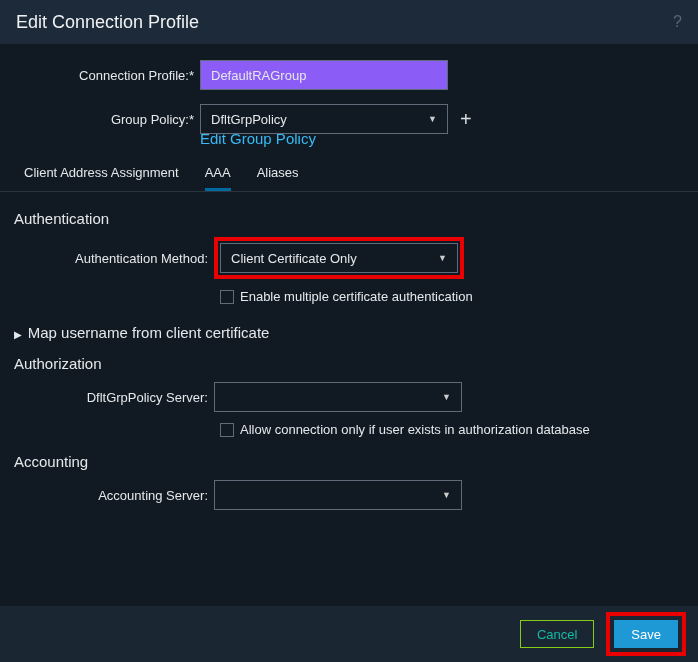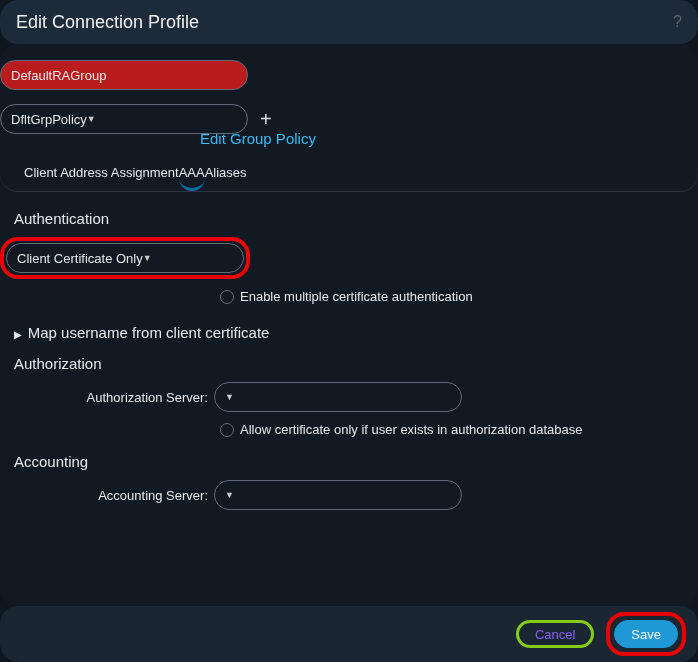--- a/index.html
+++ b/index.html
@@ -1,15 +1,15 @@
 <!DOCTYPE html>
 <html><head>
 <meta charset="utf-8">
 <style>
-  * { box-sizing: border-box; margin: 0; padding: 0; border-radius: 18px; }
+  * { box-sizing: border-box; margin: 0; padding: 0; }
   body {
     background: #0e1620;
     font-family: Arial, Helvetica, sans-serif;
     font-size: 13px;
     color: #e5e8eb;
     width: 698px;
     height: 662px;
     display: flex;
     flex-direction: column;
   }
@@ -48,37 +48,37 @@
     font-size: 13px;
     color: #e5e8eb;
   }
   .field-wrap {
     width: 248px;
     position: relative;
   }
   .text-input {
     width: 100%;
     height: 30px;
-    background: #b91c1c;
+    background: #8b5cf6;
     border: 1px solid #5f6b78;
     color: #e5e8eb;
     padding: 0 10px;
     font-size: 13px;
   }
   .select {
     width: 100%;
     height: 30px;
     background: #111a23;
     border: 1px solid #5f6b78;
     color: #e5e8eb;
     padding: 0 10px;
     font-size: 13px;
     display: flex;
     align-items: center;
-    justify-content: flex-start;
+    justify-content: space-between;
     cursor: pointer;
   }
   .select .caret {
     font-size: 9px;
     color: #ccc;
   }
   .plus-btn {
     margin-left: 12px;
     color: #dcdfe2;
     font-size: 20px;
@@ -87,20 +87,21 @@
   }
   .link {
     color: #39baf4;
     font-size: 15px;
     margin-top: 4px;
     display: inline-block;
     cursor: pointer;
   }
   .tabs {
     display: flex;
+    gap: 26px;
     padding: 10px 24px 0 24px;
     border-bottom: 1px solid #2a333e;
   }
   .tab {
     padding-bottom: 8px;
     color: #e5e8eb;
     font-size: 13px;
     cursor: pointer;
   }
   .tab.active {
@@ -146,23 +147,23 @@
     display: flex;
     align-items: center;
     justify-content: flex-end;
     padding: 0 12px;
     gap: 12px;
   }
   .btn {
     height: 28px;
     padding: 0 16px;
     font-size: 13px;
-    border: 3px solid #84cc16;
+    border: 1px solid #84cc16;
     background: transparent;
-    color: #8b5cf6;
+    color: #14b8a6;
     cursor: pointer;
   }
   .btn.primary {
     background: #1f98d6;
     color: #fff;
     border: 1px solid #1f98d6;
   }
   .save-highlight {
     border: 4px solid #e90000;
     padding: 4px;
@@ -173,26 +174,28 @@
 <body>
 
 <div class="titlebar">
   <h1>Edit Connection Profile</h1>
   <span class="help-icon">?</span>
 </div>
 
 <div class="form-body">
 
   <div class="row">
+    <div class="label">Connection Profile:*</div>
     <div class="field-wrap">
       <input class="text-input" value="DefaultRAGroup" style="">
     </div>
   </div>
 
   <div class="row" style="margin-bottom:2px;">
+    <div class="label">Group Policy:*</div>
     <div class="field-wrap">
       <div class="select">
         <span>DfltGrpPolicy</span>
         <span class="caret">▼</span>
       </div>
     </div>
     <span class="plus-btn">+</span>
   </div>
   <div class="row" style="margin-top:-10px; margin-bottom:8px;">
     <div class="label"></div>
@@ -201,51 +204,52 @@
 
   <div class="tabs">
     <div class="tab">Client Address Assignment</div>
     <div class="tab active">AAA</div>
     <div class="tab">Aliases</div>
   </div>
 
   <div class="section">
     <div class="section-title">Authentication</div>
     <div class="row" style="margin-top:6px; margin-bottom:6px;">
+      <div class="label" style="width:214px;">Authentication Method:</div>
       <div class="highlight">
         <div class="select" style="width:238px;">
           <span>Client Certificate Only</span>
           <span class="caret">▼</span>
         </div>
       </div>
     </div>
     <div class="checkbox-row">
       <span class="checkbox"></span>
       <span>Enable multiple certificate authentication</span>
     </div>
   </div>
 
   <div class="section" style="padding-top:6px;">
     <div class="section-title expandable">Map username from client certificate</div>
   </div>
 
   <div class="section" style="padding-top:6px;">
     <div class="section-title">Authorization</div>
     <div class="row" style="margin-top:6px; margin-bottom:6px;">
-      <div class="label" style="width:214px;">Authorization Server:</div>
+      <div class="label" style="width:214px;">DfltGrpPolicy Server:</div>
       <div class="field-wrap">
         <div class="select">
           <span></span>
           <span class="caret">▼</span>
         </div>
       </div>
     </div>
     <div class="checkbox-row">
       <span class="checkbox"></span>
-      <span>Allow certificate only if user exists in authorization database</span>
+      <span>Allow connection only if user exists in authorization database</span>
     </div>
   </div>
 
   <div class="section" style="padding-top:2px;">
     <div class="section-title">Accounting</div>
     <div class="row" style="margin-top:6px;">
       <div class="label" style="width:214px;">Accounting Server:</div>
       <div class="field-wrap">
         <div class="select">
           <span></span>

